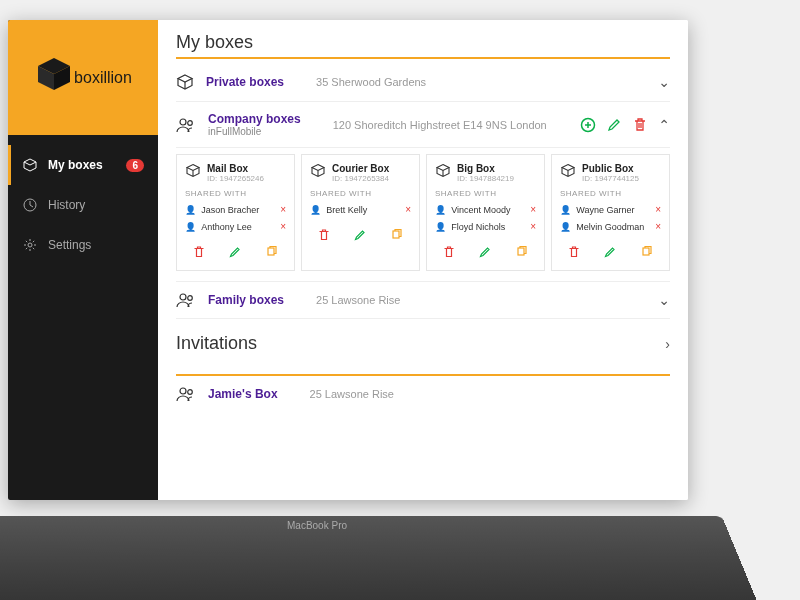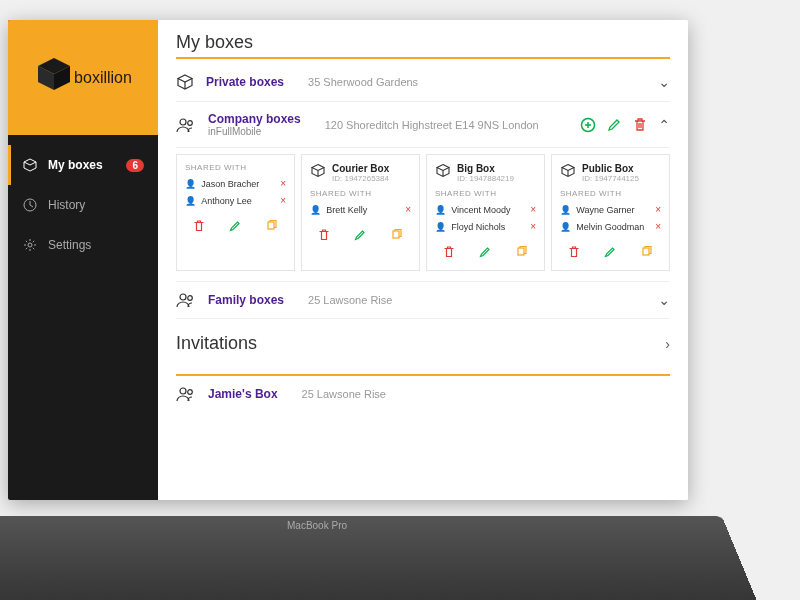--- a/index.html
+++ b/index.html
@@ -17,21 +17,21 @@
 .badge { background: #e53935; color: #fff; border-radius: 10px; padding: 1px 6px; font-size: 10px; margin-left: auto; font-weight: bold; }
 .logout { color: #aaa; font-size: 12px; padding: 14px; display: flex; align-items: center; gap: 10px; cursor: pointer; }
 .main { flex: 1; background: #fff; overflow-y: auto; padding: 12px 18px; }
 .top-bar { display: flex; justify-content: flex-end; margin-bottom: 6px; }
 .add-link { color: #0bb04a; font-size: 12px; display: flex; align-items: center; gap: 5px; cursor: pointer; font-weight: 500; }
 .section-title { font-size: 18px; font-weight: 400; color: #333; margin-bottom: 4px; border-bottom: 2px solid #f5a623; padding-bottom: 4px; }
 .box-row { display: flex; align-items: center; padding: 10px 0; border-bottom: 1px solid #eee; gap: 12px; position: relative; }
 .box-row-icon { display: inline-flex; align-items: center; }
 .box-row-title { font-size: 12px; font-weight: 600; color: #4c1d95; }
 .box-row-sub { font-size: 10px; color: #888; }
-.box-row-address { font-size: 11px; color: #999; margin-left: 12px; }
+.box-row-address { font-size: 11px; color: #999; margin-left: 20px; }
 .row-end { margin-left: auto; display: flex; align-items: center; gap: 10px; }
 .chevron { font-size: 14px; color: #555; cursor: pointer; }
 .mini-icon { width: 16px; height: 16px; cursor: pointer; display: inline-flex; align-items: center; justify-content: center; }
 .cards-row { display: flex; gap: 6px; padding: 6px 0 10px 0; border-bottom: 1px solid #eee; }
 .card { border: 1px solid #e5e5e5; padding: 8px; width: 124px; display: flex; flex-direction: column; gap: 6px; }
 .card-header { display: flex; align-items: center; gap: 6px; }
 .card-title { font-size: 10px; font-weight: 700; color: #222; }
 .card-id { font-size: 8px; color: #aaa; }
 .shared-label { font-size: 8px; color: #999; text-transform: uppercase; letter-spacing: 0.5px; }
 .shared-item { display: flex; align-items: center; gap: 5px; font-size: 9px; color: #333; }
@@ -138,20 +138,30 @@
             <svg width="16" height="16" viewBox="0 0 16 16">
               <path d="M3 4h10M5 4v9h6V4M6 4V2h4v2M7 6v5M9 6v5" fill="none" stroke="#e53935" stroke-width="1.3"></path>
             </svg>
           </span>
         <span class="chevron">⌃</span>
       </div>
     </div>
 
     <div class="cards-row">
       <div class="card">
+        <div class="card-header">
+          <span><svg width="16" height="16" viewBox="0 0 16 16">
+                <polygon points="8,1.5 14,4.5 8,7.5 2,4.5" fill="none" stroke="#333" stroke-width="1.1"></polygon>
+                <path d="M2 4.5v6l6 3 6-3v-6M8 7.5v6" fill="none" stroke="#333" stroke-width="1.1"></path>
+              </svg></span>
+          <div>
+              <div class="card-title">Mail Box</div>
+              <div class="card-id">ID: 1947265246</div>
+            </div>
+        </div>
         <div class="shared-label">SHARED WITH</div>
         <div class="shared-item">
             <span>👤</span>
             <span>Jason Bracher</span>
             <span class="remove">×</span>
           </div>
         <div class="shared-item">
             <span>👤</span>
             <span>Anthony Lee</span>
             <span class="remove">×</span>

